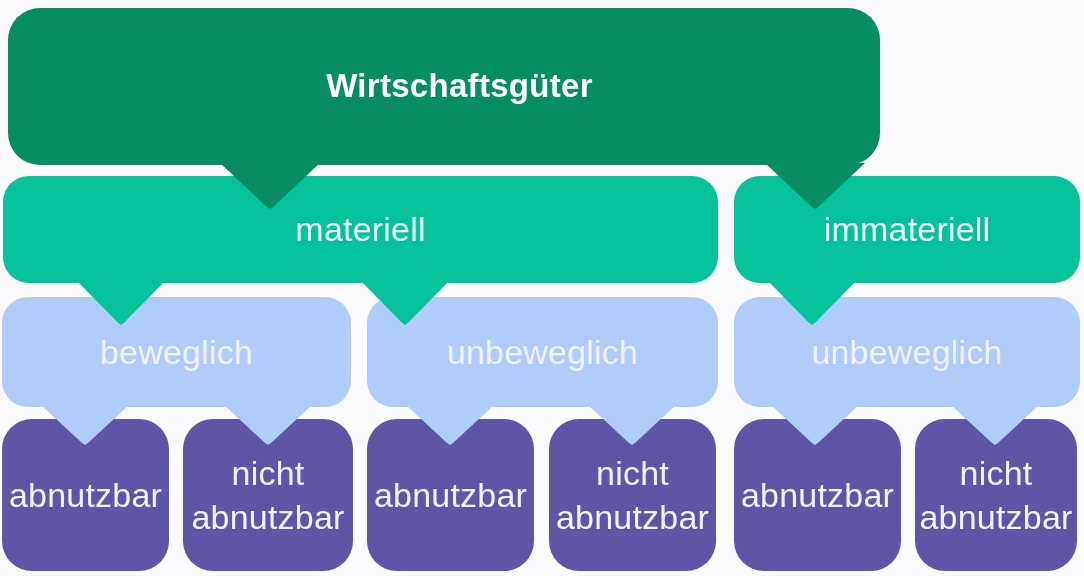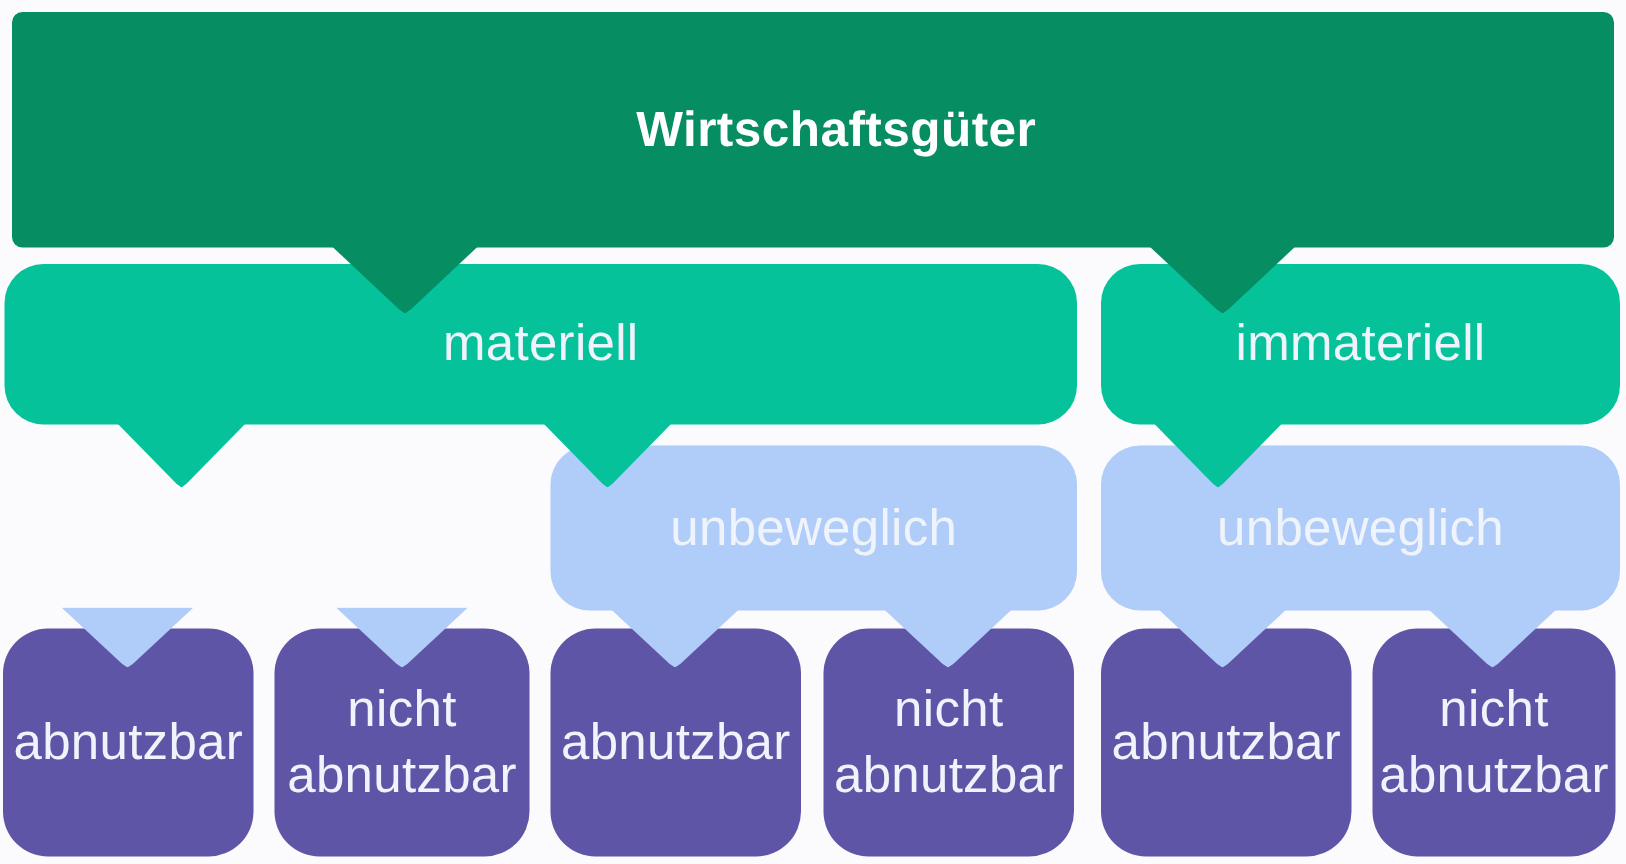--- a/index.html
+++ b/index.html
@@ -52,31 +52,34 @@
   }
   .tail.green { background: var(--green-dark, #068d62); }
   .tail.teal  { background: var(--teal, #05c29b); }
   .tail.blue  { background: var(--light-blue, #b0ccf8); }
 </style>
 </head>
 <body>
 
 <div class="canvas">
 
-  <div class="node green" style="left:8px; top:8px; width:1068px; height:157px; border-radius:7px;padding-left:31px;">
+  <div class="node green" style="left:8px; top:8px; width:872px; height:157px; border-radius:32px;padding-left:31px;">
     <span class="lbl title">Wirtschaftsgüter</span>
   </div>
 
   <div class="node teal" style="left:3px; top:176px; width:715px; height:107px; border-radius:26px;">
     <span class="lbl">materiell</span>
   </div>
   <div class="node teal" style="left:734px; top:176px; width:346px; height:107px; border-radius:26px;">
     <span class="lbl">immateriell</span>
   </div>
 
+  <div class="node blue" style="left:2px; top:297px; width:349px; height:110px; border-radius:26px;">
+    <span class="lbl">beweglich</span>
+  </div>
   <div class="node blue" style="left:367px; top:297px; width:351px; height:110px; border-radius:26px;">
     <span class="lbl">unbeweglich</span>
   </div>
   <div class="node blue" style="left:734px; top:297px; width:346px; height:110px; border-radius:26px;">
     <span class="lbl">unbeweglich</span>
   </div>
 
   <div class="node purple" style="left:2px; top:419px; width:167px; height:152px; border-radius:30px;">
     <span class="lbl">abnutzbar</span>
   </div>

